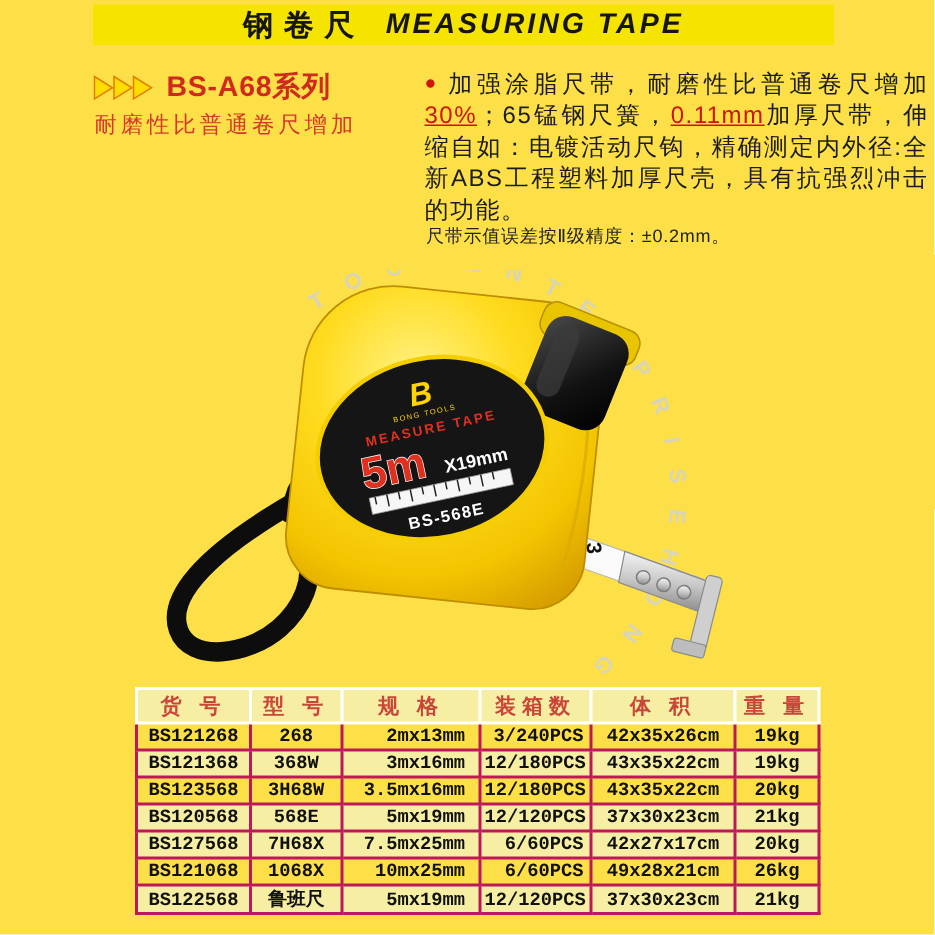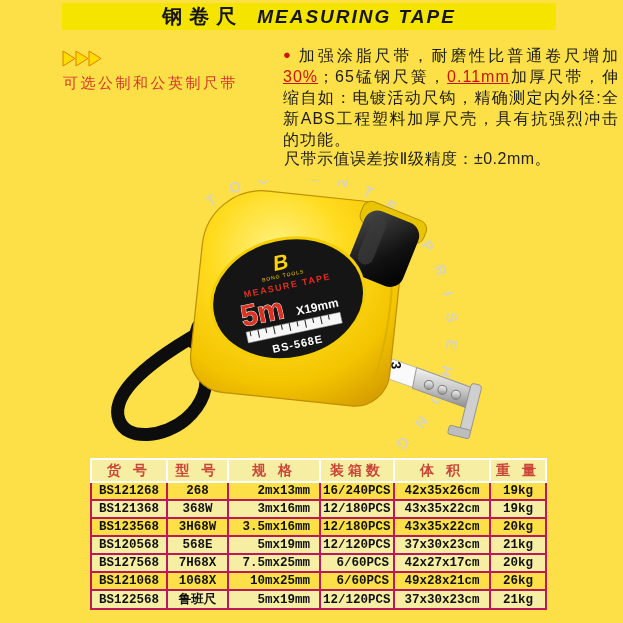--- a/index.html
+++ b/index.html
@@ -18,21 +18,21 @@
   
   .series-row{position:absolute;left:62px;top:47px;height:22px;display:flex;align-items:center;}
   .series-arrows{display:block;margin-right:7px;}
   .series-title{color:#CE2A1E;font-weight:bold;font-size:19px;letter-spacing:0.5px;}
   .series-sub{position:absolute;left:63px;top:74px;color:#D5382C;font-size:15px;letter-spacing:2.5px;}
   
   .desc{position:absolute;left:283px;top:44px;width:336px;color:#1c1c1c;
         font-size:16px;line-height:21px;letter-spacing:1px;text-align:justify;}
   .desc .bullet{color:#CC1508;font-size:13px;margin-right:5px;vertical-align:2px;}
   .desc .hl{color:#CC1508;text-decoration:underline;}
-  .desc-note{position:absolute;left:284px;top:149px;color:#222;font-size:16px;letter-spacing:0.5px;}
+  .desc-note{position:absolute;left:284px;top:149px;color:#222;font-size:12px;letter-spacing:0.5px;}
   
   .figure{position:absolute;left:85px;top:180px;width:450px;height:270px;}
   
   .spec{position:absolute;left:90px;top:458px;width:455px;border-collapse:collapse;
         table-layout:fixed;border-top:1px solid #9a9a9a;border-bottom:1px solid #9a9a9a;}
   .spec th{
     background:#F6EFA3;color:#C9473A;font-weight:bold;font-size:14px;letter-spacing:4px;
     height:21px;border:2px solid #ffffff;padding:0;
     font-family:"Liberation Sans",sans-serif;
     text-align:center;
@@ -57,22 +57,23 @@
     <span class="cn">钢卷尺</span>
     <span class="en">MEASURING TAPE</span>
   </div>
 
   <div class="series-row">
     <svg class="series-arrows" width="42" height="17" viewBox="0 0 42 17">
       <polygon points="1,1 13,8.5 1,16" fill="#FFDD00" stroke="#E07F00" stroke-width="1"></polygon>
       <polygon points="14,1 26,8.5 14,16" fill="#FFDD00" stroke="#E07F00" stroke-width="1"></polygon>
       <polygon points="27,1 39,8.5 27,16" fill="#FFDD00" stroke="#E07F00" stroke-width="1"></polygon>
     </svg>
+    <span class="series-title">BS-A68系列</span>
   </div>
-  <div class="series-sub">可选公制和公英制尺带</div>
+  <div class="series-sub">耐磨性比普通卷尺增加</div>
 
   <div class="desc"><span class="bullet">●</span><span>加强涂脂尺带，耐磨性比普通卷尺增加</span><span class="hl">30%</span><span>；65锰钢尺簧，</span><span class="hl">0.11mm</span><span>加厚尺带，伸缩自如：电镀活动尺钩，精确测定内外径:全新ABS工程塑料加厚尺壳，具有抗强烈冲击的功能。</span></div>
   <div class="desc-note">尺带示值误差按Ⅱ级精度：±0.2mm。</div>
 
   <svg class="figure" viewBox="0 0 450 270" width="450" height="270">
     <defs>
       <radialGradient id="gBody" cx="38%" cy="30%" r="85%">
         <stop offset="0%" stop-color="#FFF387"></stop>
         <stop offset="40%" stop-color="#FFDB1E"></stop>
         <stop offset="75%" stop-color="#F3C400"></stop>
@@ -155,21 +156,21 @@
           <th>装箱数</th>
           <th>体 积</th>
           <th>重 量</th>
         </tr>
       </thead>
     <tbody>
         <tr>
           <td class="c0">BS121268</td>
           <td class="c1">268</td>
           <td class="c2">2mx13mm</td>
-          <td class="c3">16/240PCS</td>
+          <td class="c3">3/240PCS</td>
           <td class="c4">42x35x26cm</td>
           <td class="c5">19kg</td>
         </tr>
         <tr class="alt">
           <td class="c0">BS121368</td>
           <td class="c1">368W</td>
           <td class="c2">3mx16mm</td>
           <td class="c3">12/180PCS</td>
           <td class="c4">43x35x22cm</td>
           <td class="c5">19kg</td>

